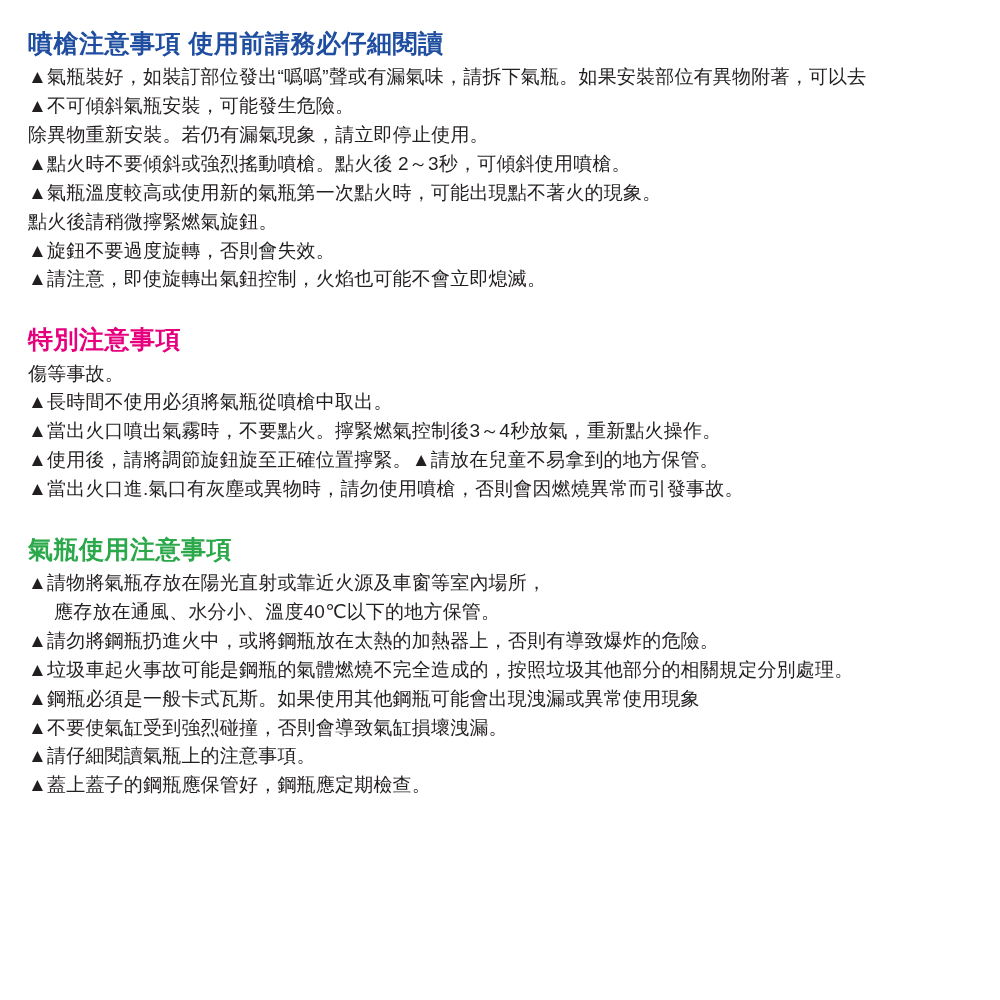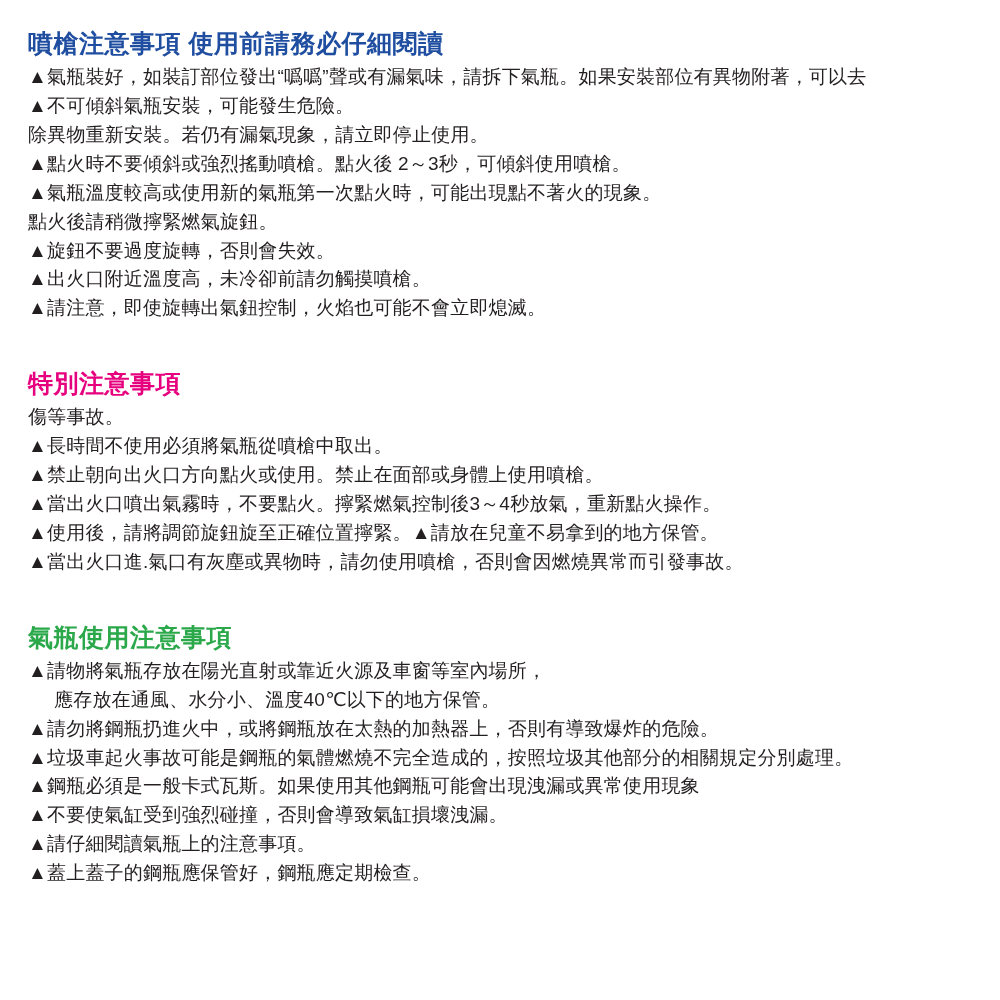--- a/index.html
+++ b/index.html
@@ -27,21 +27,21 @@
     font-size: 25px;
     font-weight: bold;
     letter-spacing: 0.5px;
     margin: 0 0 4px 0;
     line-height: 1.25;
   }
   .title-blue { color: #1f4ea1; }
   .title-pink { color: #e6007e; }
   .title-green { color: #2aa84a; }
 
-  .section-gap-top { margin-top: 45px; }
+  .section-gap-top { margin-top: 30px; }
 
   .line {
     font-size: 19px;
     line-height: 1.52;
     margin: 0;
     color: #231f20;
     white-space: pre-wrap;
     letter-spacing: 0.2px;
   }
   .line.indent {
@@ -60,31 +60,29 @@
   <div class="section">
     <h2 class="section-title title-blue" style="color: rgb(31, 78, 161);">噴槍注意事項 使用前請務必仔細閱讀</h2>
     <div class="lines">
       <p class="line">▲氣瓶裝好，如裝訂部位發出“噅噅”聲或有漏氣味，請拆下氣瓶。如果安裝部位有異物附著，可以去</p>
       <p class="line">▲不可傾斜氣瓶安裝，可能發生危險。</p>
       <p class="line">除異物重新安裝。若仍有漏氣現象，請立即停止使用。</p>
       <p class="line">▲點火時不要傾斜或強烈搖動噴槍。點火後 2～3秒，可傾斜使用噴槍。</p>
       <p class="line">▲氣瓶溫度較高或使用新的氣瓶第一次點火時，可能出現點不著火的現象。</p>
       <p class="line">點火後請稍微擰緊燃氣旋鈕。</p>
       <p class="line">▲旋鈕不要過度旋轉，否則會失效。</p>
-      <p class="line">▲出火口附近溫度高，未冷卻前請勿觸摸噴槍。</p>
       <p class="line">▲請注意，即使旋轉出氣鈕控制，火焰也可能不會立即熄滅。</p>
     </div>
   </div>
 
   <div class="section section-gap-top">
     <h2 class="section-title title-pink" style="color: rgb(230, 0, 126);">特別注意事項</h2>
     <div class="lines">
       <p class="line">傷等事故。</p>
       <p class="line">▲長時間不使用必須將氣瓶從噴槍中取出。</p>
-      <p class="line">▲禁止朝向出火口方向點火或使用。禁止在面部或身體上使用噴槍。</p>
       <p class="line">▲當出火口噴出氣霧時，不要點火。擰緊燃氣控制後3～4秒放氣，重新點火操作。</p>
       <p class="line">▲使用後，請將調節旋鈕旋至正確位置擰緊。▲請放在兒童不易拿到的地方保管。</p>
       <p class="line">▲當出火口進.氣口有灰塵或異物時，請勿使用噴槍，否則會因燃燒異常而引發事故。</p>
     </div>
   </div>
 
   <div class="section section-gap-top">
     <h2 class="section-title title-green" style="color: rgb(42, 168, 74);">氣瓶使用注意事項</h2>
     <div class="lines">
       <p class="line">▲請物將氣瓶存放在陽光直射或靠近火源及車窗等室內場所，</p>

